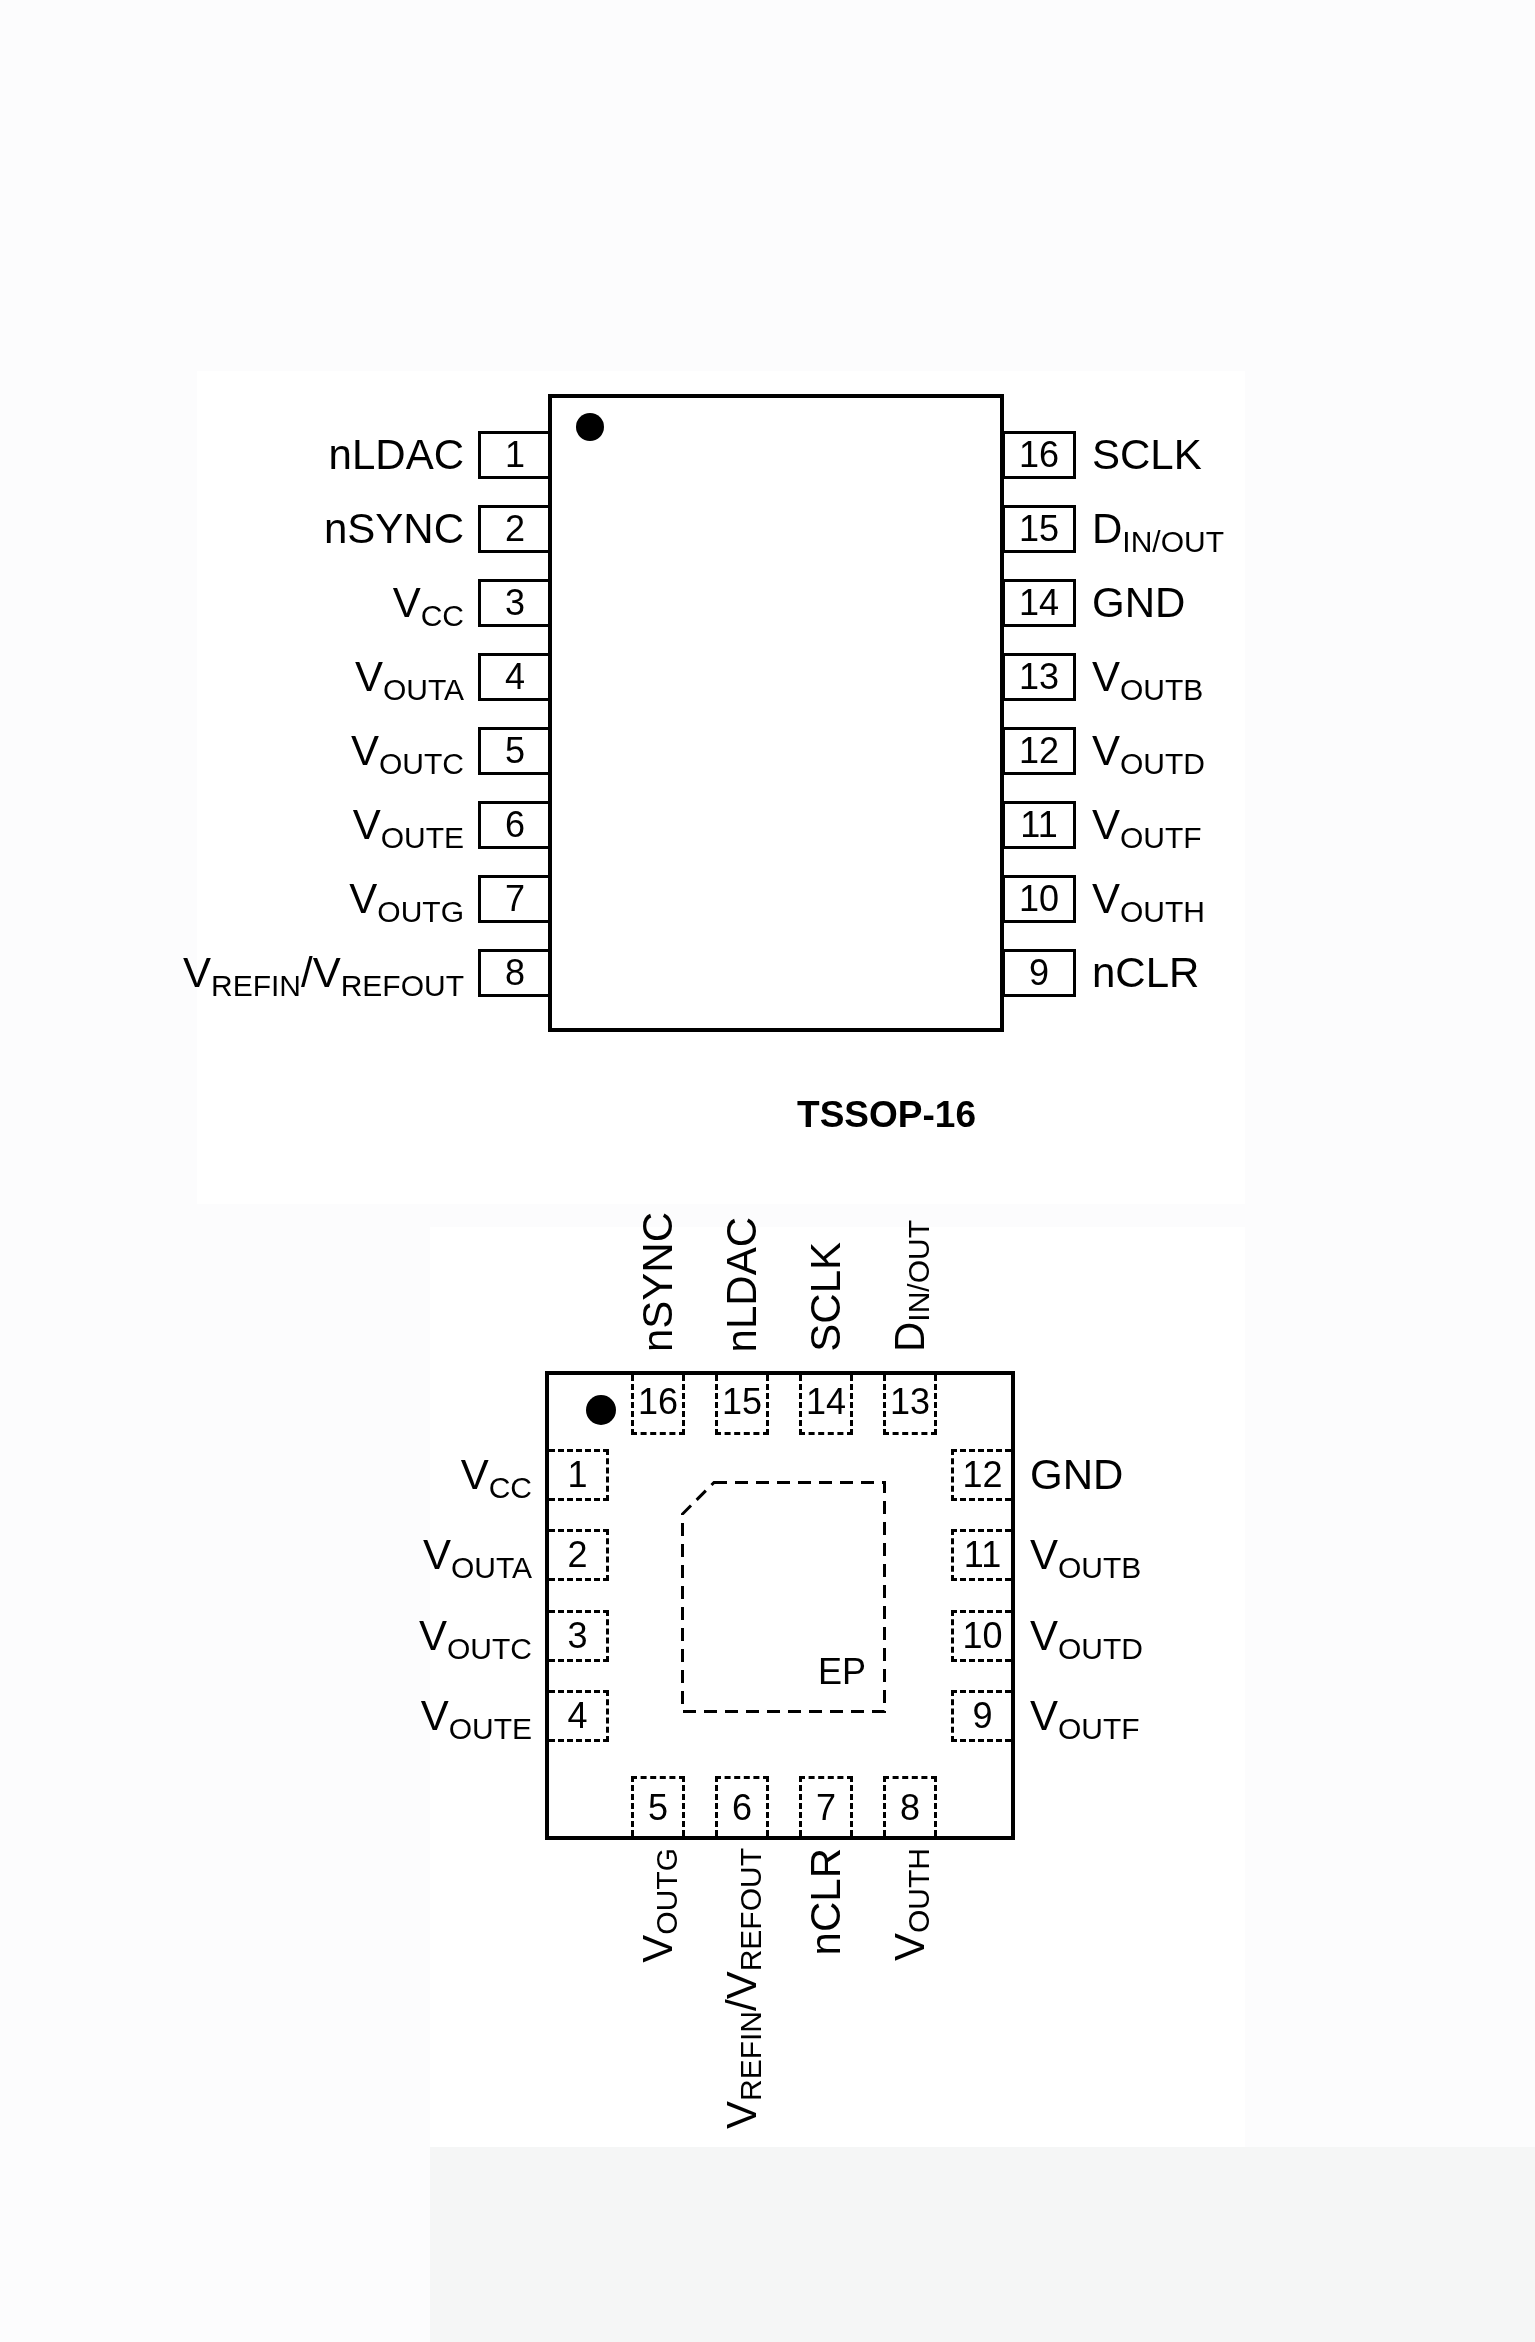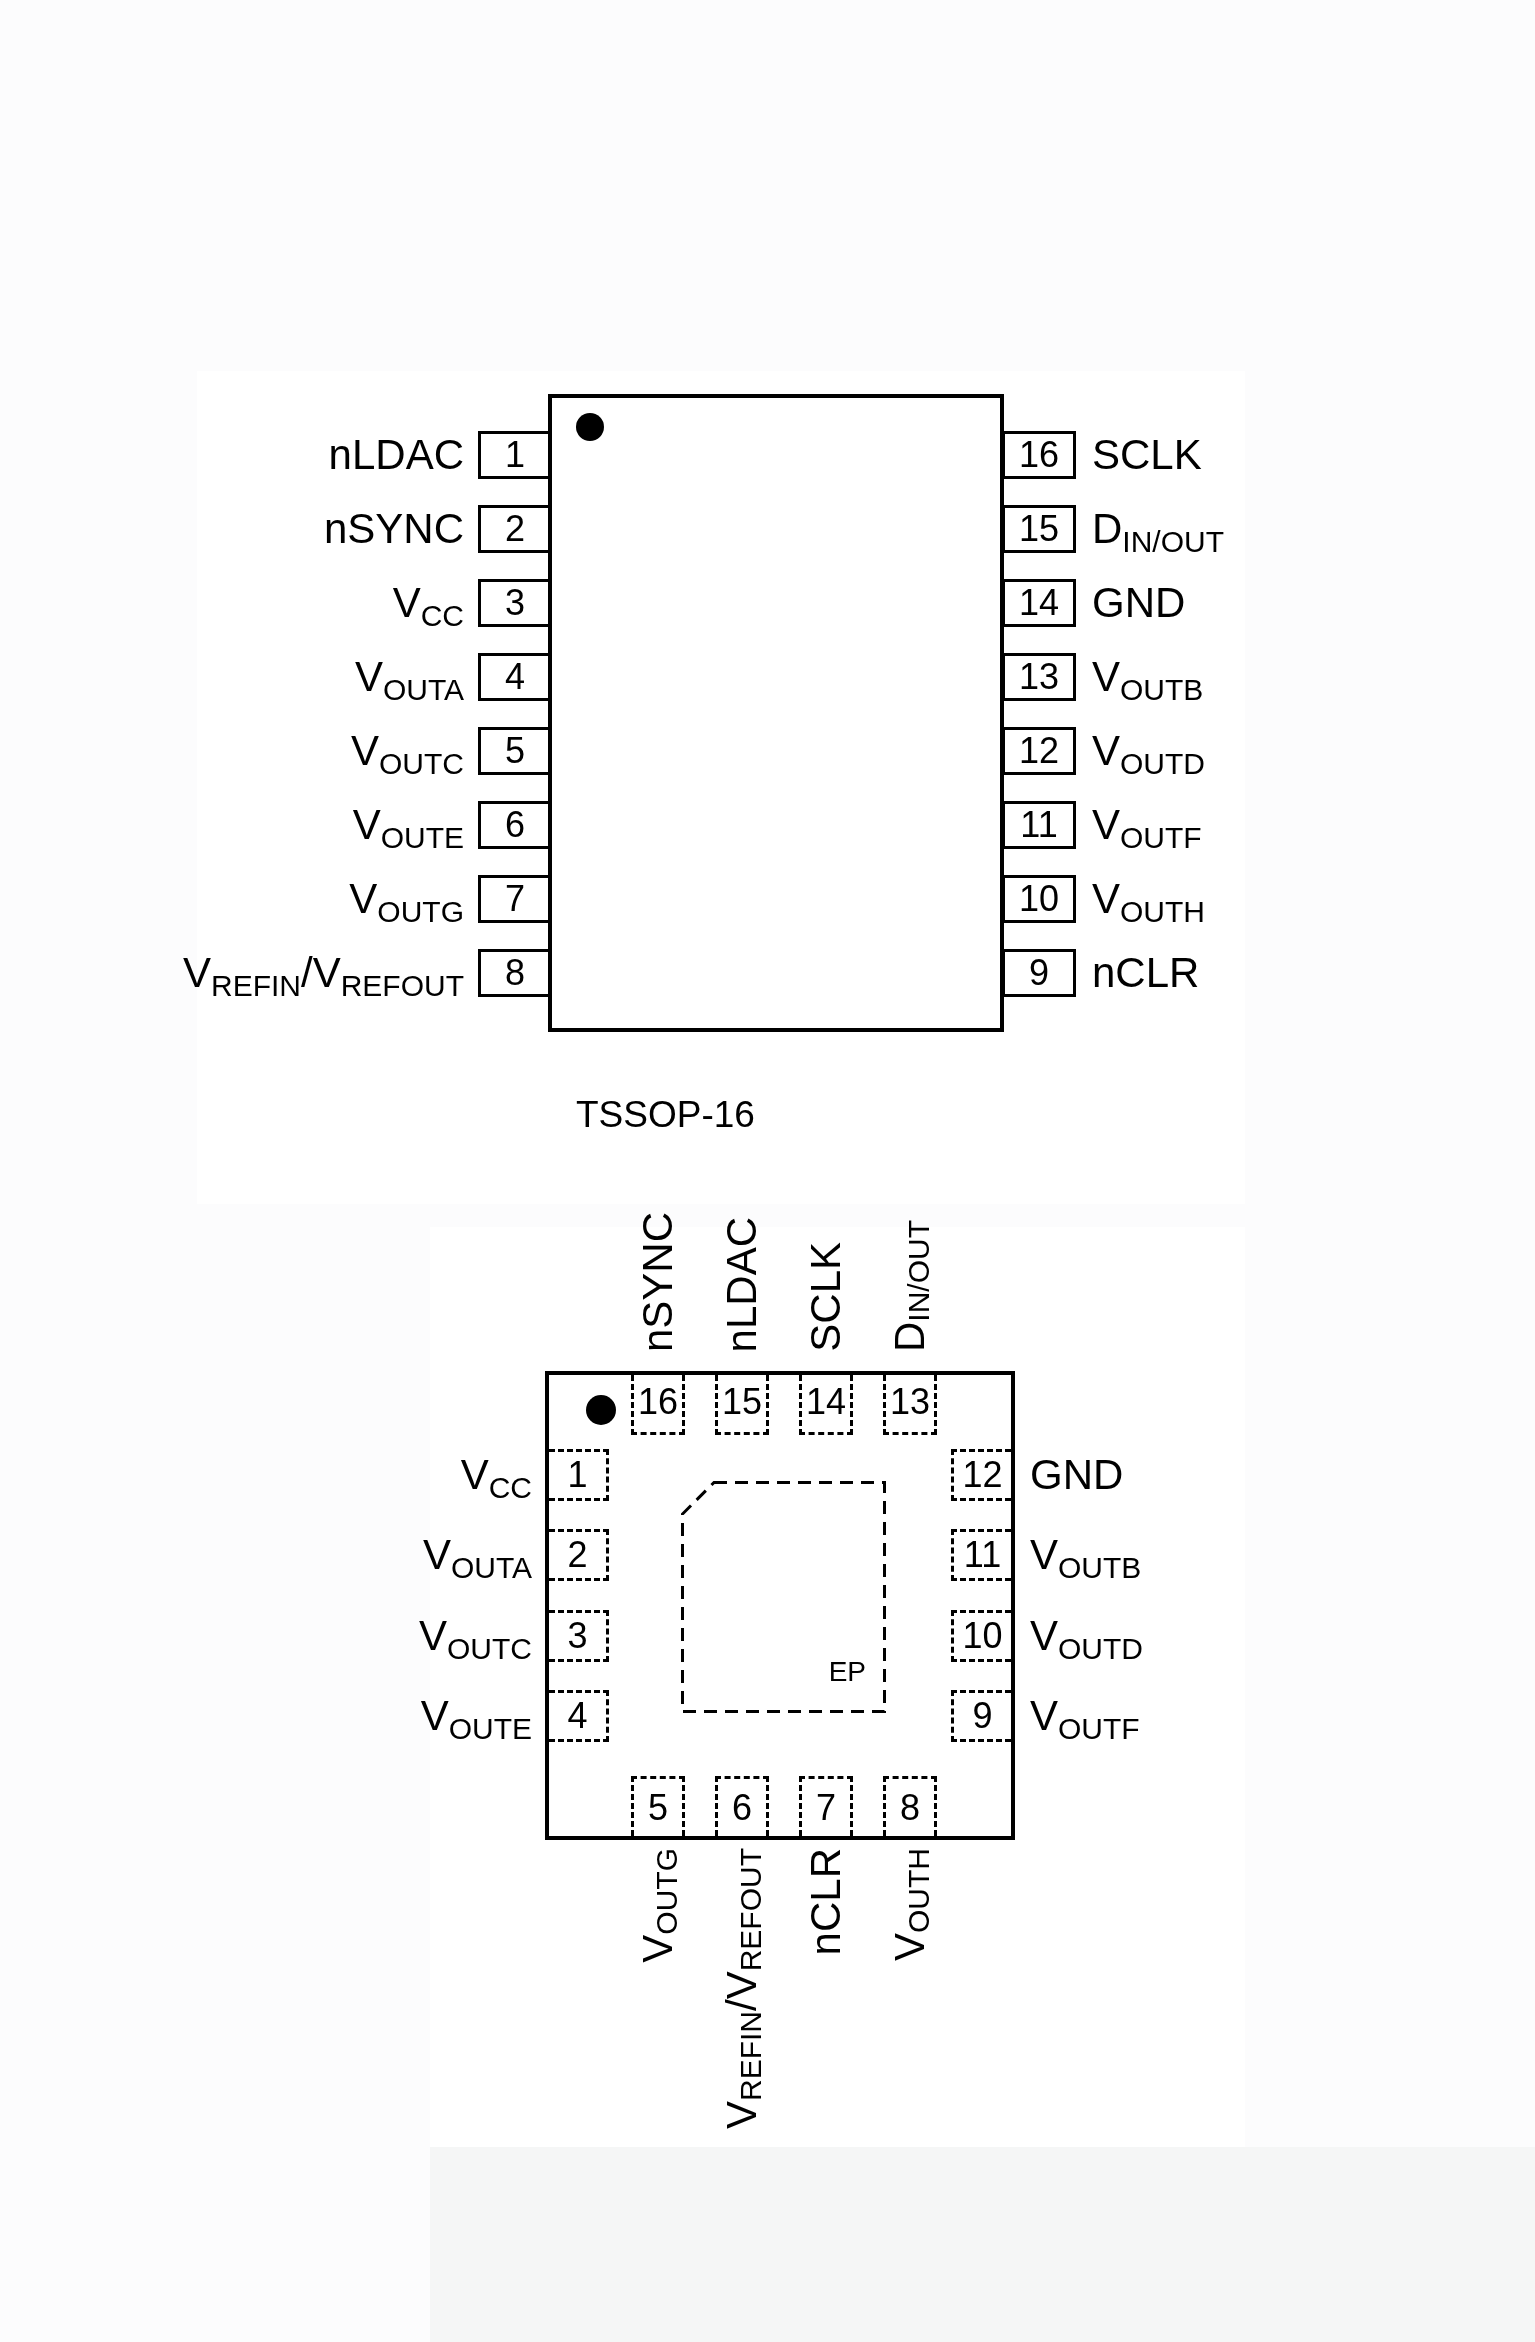--- a/index.html
+++ b/index.html
@@ -43,26 +43,26 @@
 
   .vlabel{
     position:absolute;
     writing-mode:vertical-rl;
     transform:rotate(180deg);
     font-size:42px;line-height:46px;white-space:nowrap;
   }
 
   sub{font-size:30px;line-height:0;}
 
-  .caption{position:absolute;font-size:37px;font-weight:400;text-align:left;width:400px;}
+  .caption{position:absolute;font-size:37px;font-weight:700;text-align:right;width:400px;}
   .tssop-caption{left:576px;top:1094px;}
   .tqfn-caption{left:580px;top:2104px;}
 
   .ep-svg{position:absolute;left:681px;top:1481px;}
-  .ep-label{position:absolute;left:770px;top:1652px;width:96px;text-align:right;font-size:28px;line-height:40px;}
+  .ep-label{position:absolute;left:770px;top:1652px;width:96px;text-align:right;font-size:36px;line-height:40px;}
 </style>
 </head>
 <body>
 
 <div class="page">
 
   <div class="panel p1"></div>
   <div class="panel p2"></div>
   <div class="strip"></div>
 

